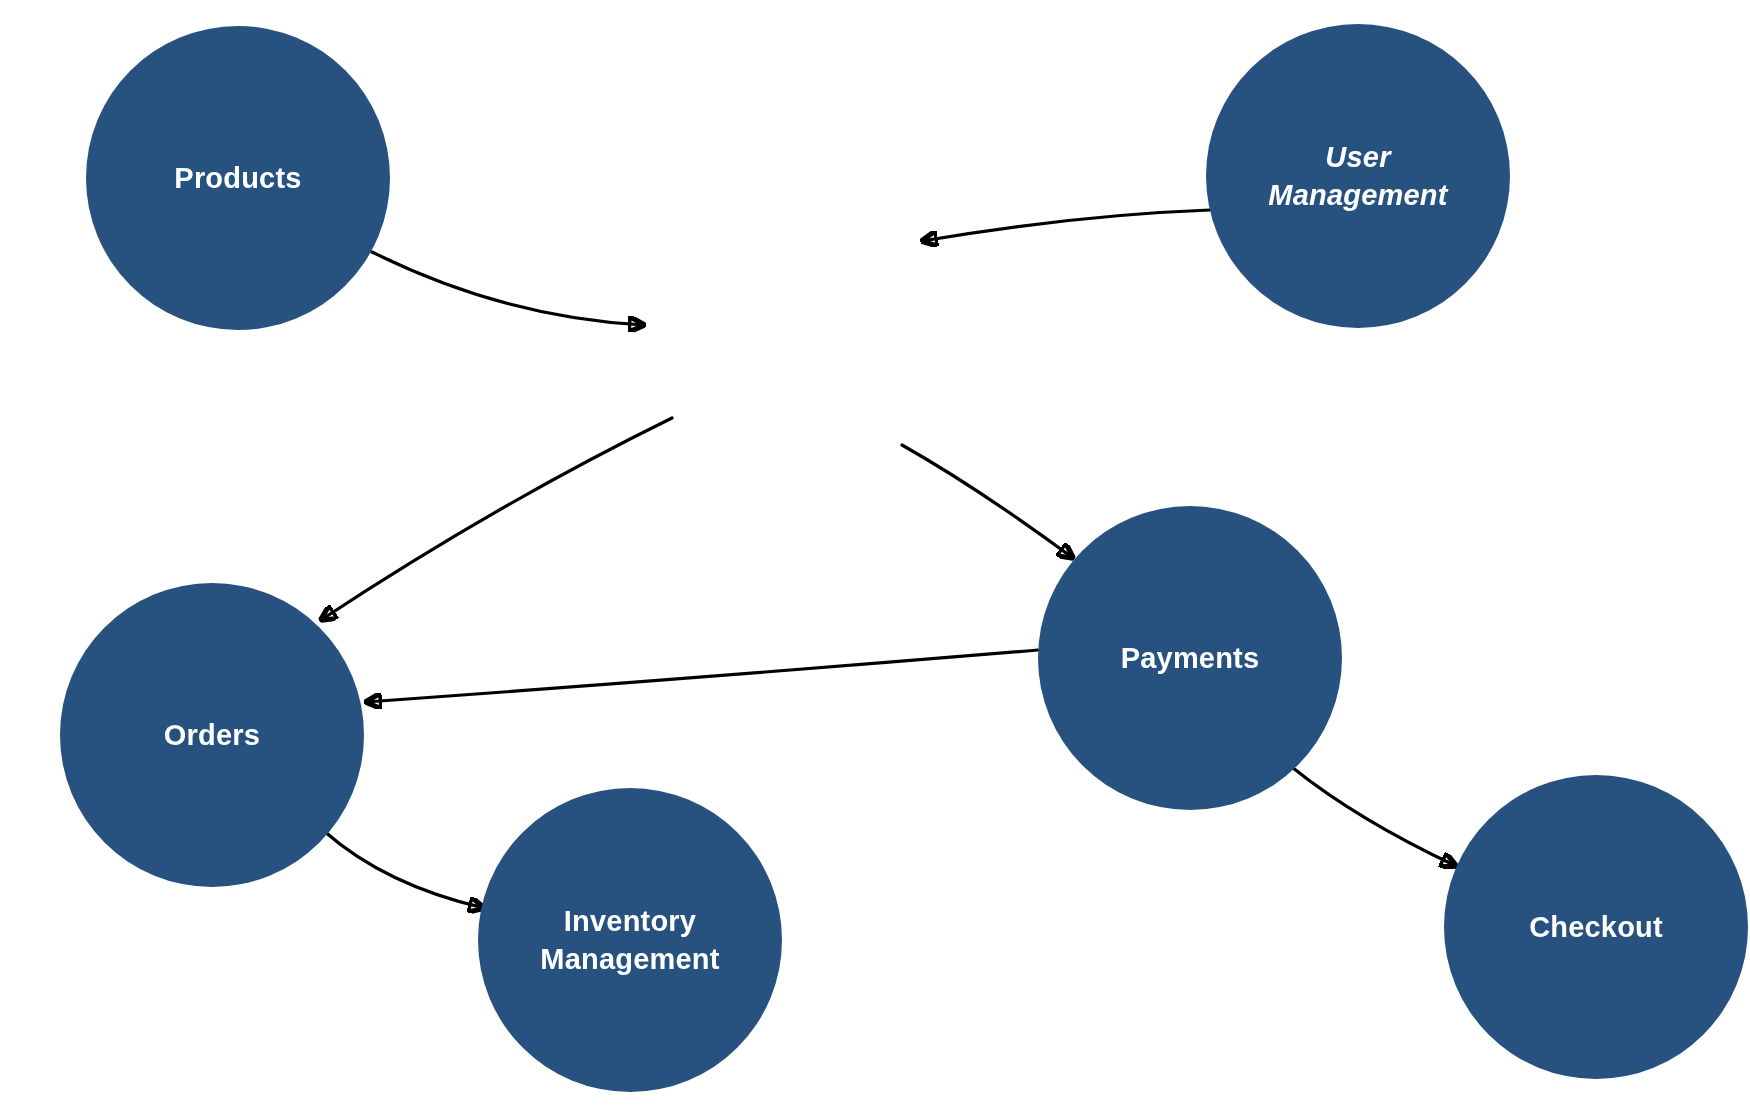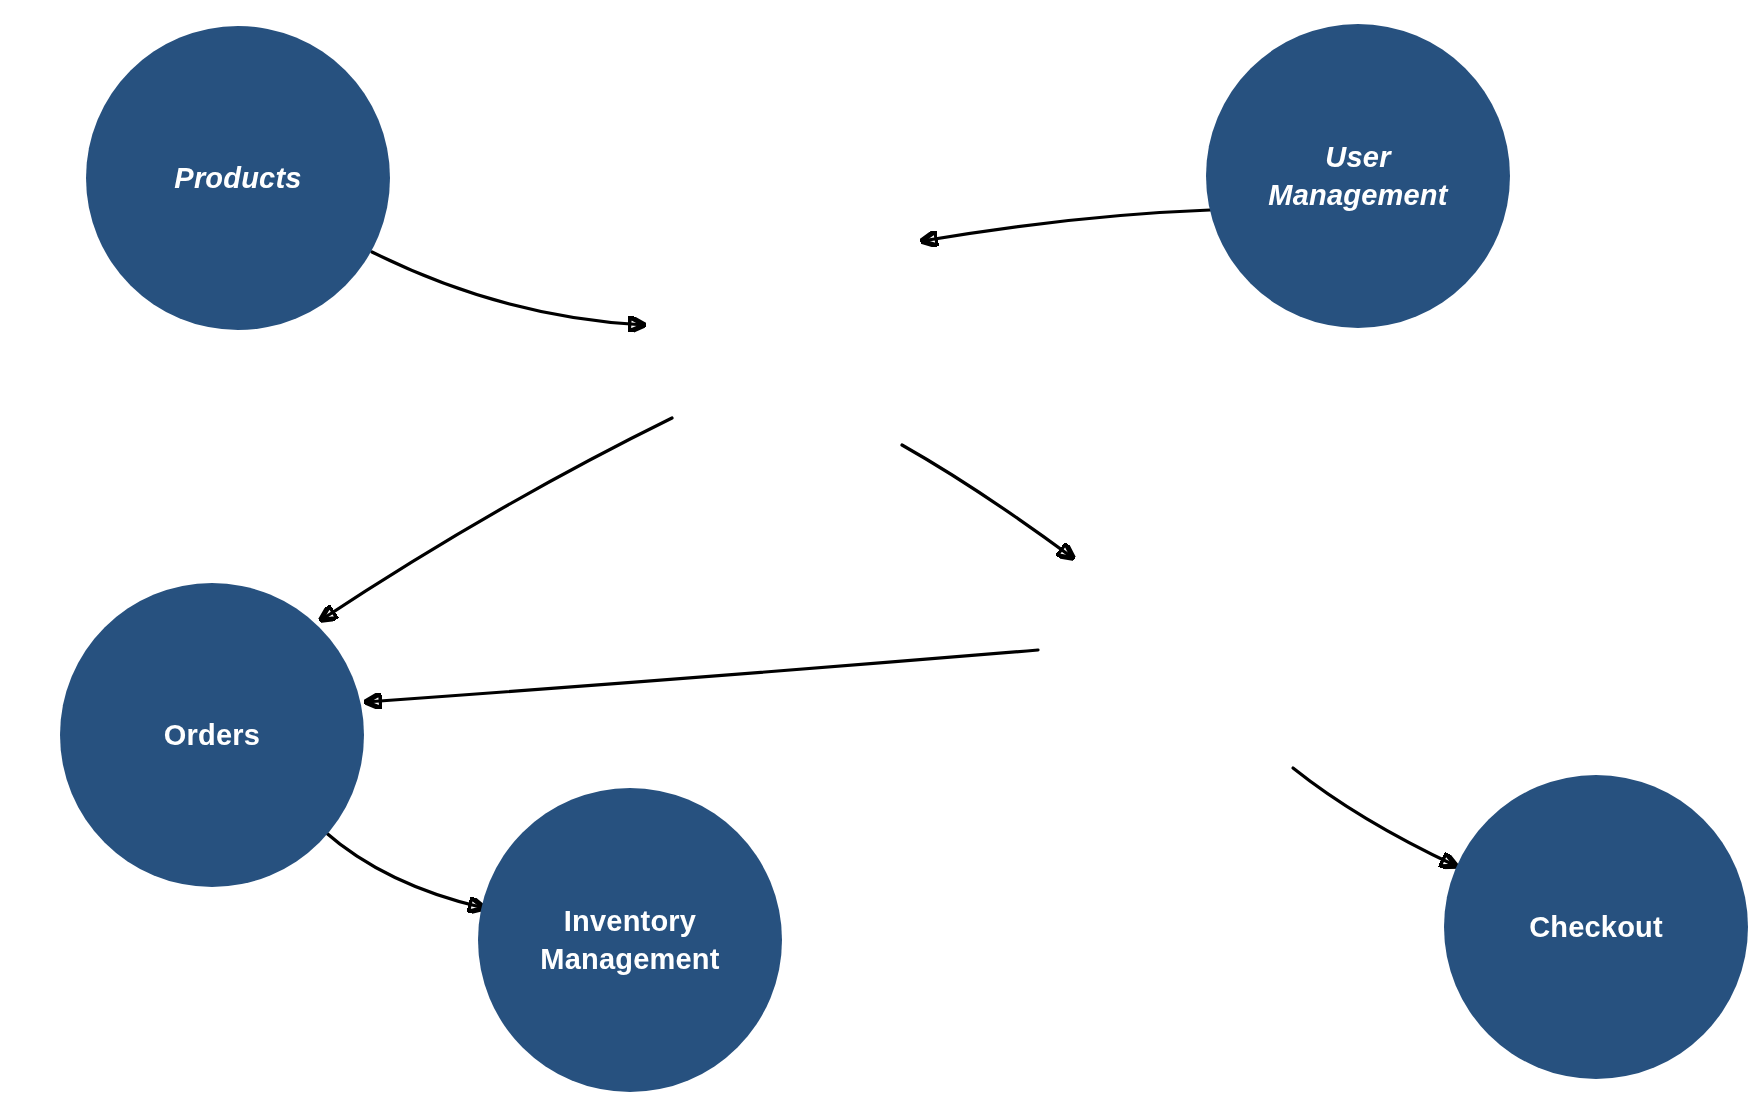--- a/index.html
+++ b/index.html
@@ -69,29 +69,32 @@
     </defs>
     <path d="M 372 252 Q 505 318 644 325" marker-end="url(#arrowhead)"></path>
     <path d="M 1210 210 Q 1075 215 922 241" marker-end="url(#arrowhead)"></path>
     <path d="M 672 418 Q 495 505 321 620" marker-end="url(#arrowhead)"></path>
     <path d="M 902 445 Q 978 488 1073 558" marker-end="url(#arrowhead)"></path>
     <path d="M 1038 650 Q 700 678 366 702" marker-end="url(#arrowhead)"></path>
     <path d="M 324 831 Q 385 885 484 908" marker-end="url(#arrowhead)"></path>
     <path d="M 1293 768 Q 1358 820 1456 866" marker-end="url(#arrowhead)"></path>
   </svg>
 
-  <div class="node" style="left:86px; top:26px;font-style:italic;">
+  <div class="node" style="left:86px; top:26px;">
     <span class="node-label">Products</span>
   </div>
 
   <div class="node" style="left:1206px; top:24px;font-style:italic;">
     <span class="node-label">User Management</span>
   </div>
 
 
+  <div class="node" style="left:1038px; top:506px;">
+    <span class="node-label">Payments</span>
+  </div>
 
   <div class="node" style="left:478px; top:788px;">
     <span class="node-label">Inventory Management</span>
   </div>
 
   <div class="node" style="left:60px; top:583px;">
     <span class="node-label">Orders</span>
   </div>
 
   <div class="node" style="left:1444px; top:775px;">

